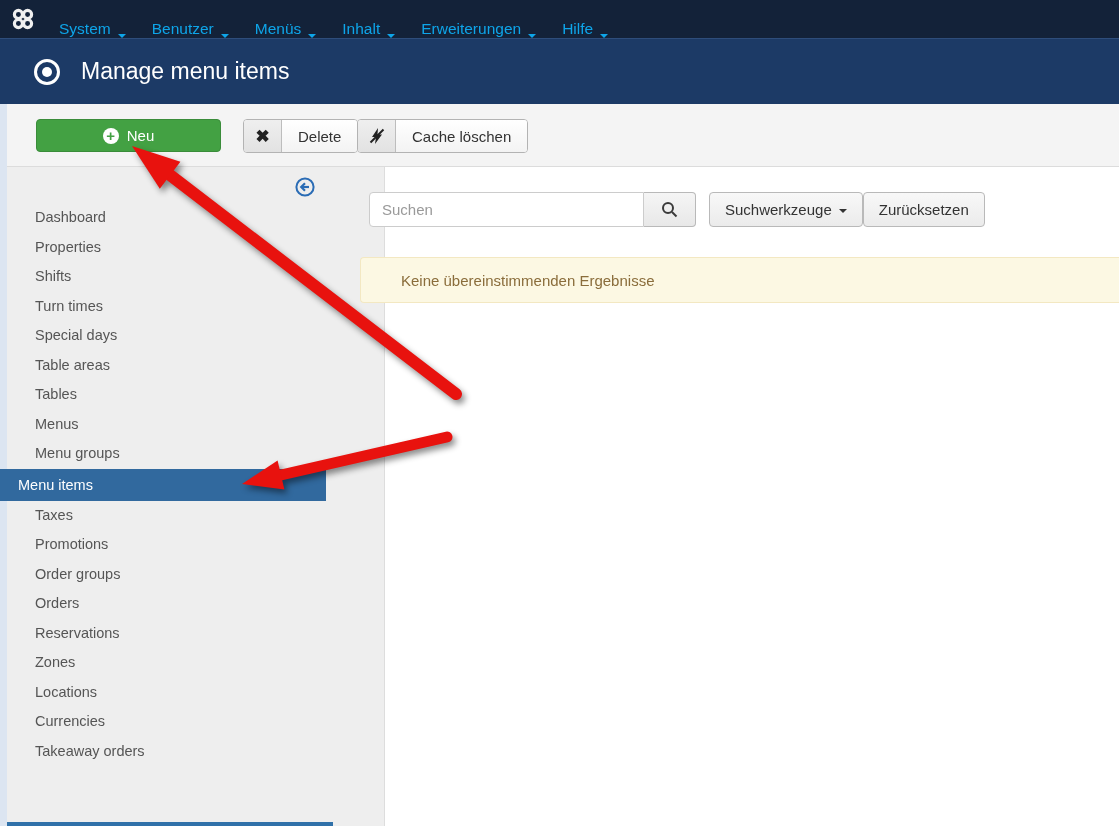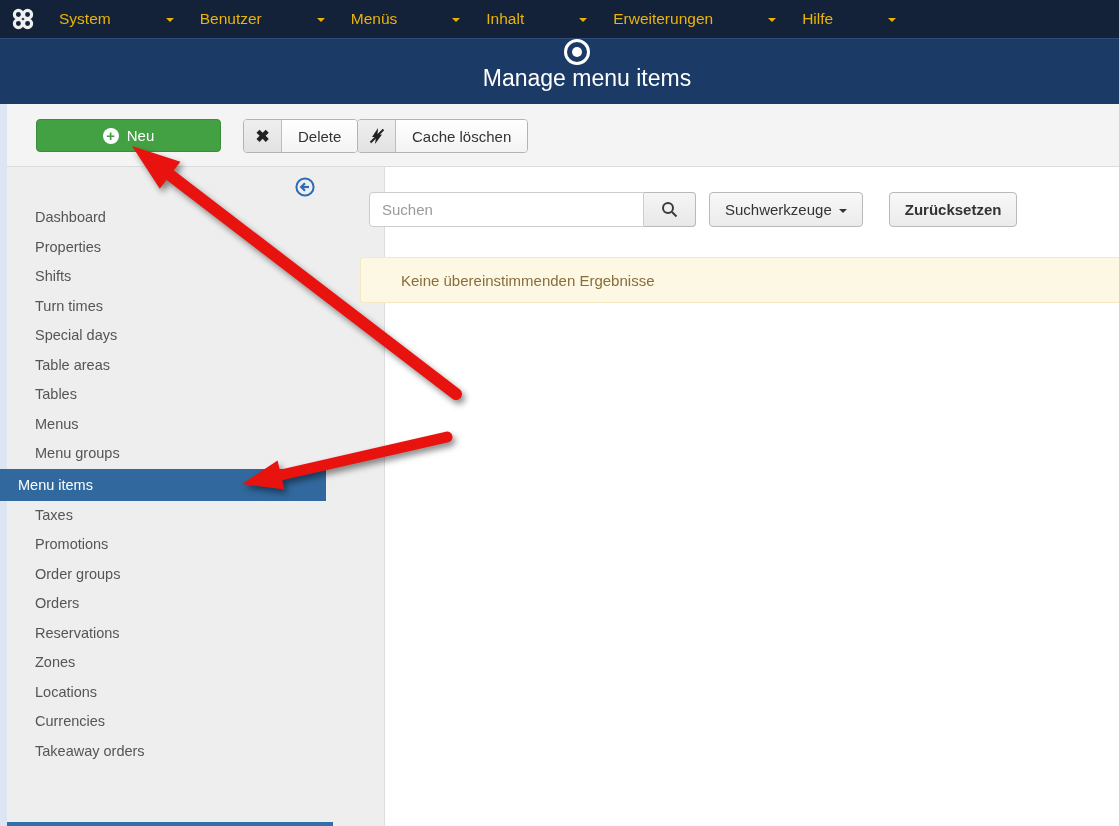--- a/index.html
+++ b/index.html
@@ -5,29 +5,29 @@
   * { margin:0; padding:0; box-sizing:border-box; }
   html,body { width:1119px; height:826px; }
   body { font-family:"Liberation Sans", sans-serif; background:#fff; overflow:hidden; }
   #app { position:relative; width:1119px; height:826px; background:#fff; }
 
   
   .topbar { position:absolute; left:0; top:0; width:100%; height:38px;
             background:#132239; display:flex; align-items:center; }
   .logo { width:46px; display:flex; justify-content:center; align-items:center; cursor:pointer; }
   .topbar-menu { display:flex; align-items:center; height:100%; }
-  .topbar-item { color:#eab308; font-size:15.5px; padding:0 13px; height:100%;
-                 display:flex; align-items:center; cursor:pointer;gap:48px; }
+  .topbar-item { color:#0ea5e9; font-size:15.5px; padding:0 13px; height:100%;
+                 display:flex; align-items:flex-end; cursor:pointer; }
   .caret { width:0; height:0; border-left:4px solid transparent; border-right:4px solid transparent;
            border-top:4px solid currentColor; margin-left:7px; margin-top:2px; }
 
   
   .pagehead { position:absolute; left:0; top:38px; width:100%; height:66px;
               background:#1c3a66; border-top:1px solid #2e4d7b;
-              display:flex; align-items:center; padding-left:34px;flex-direction:column; }
+              display:flex; align-items:center; padding-left:34px; }
   .target-icon { width:26px; height:26px; border:3px solid #fff; border-radius:50%;
                  position:relative; flex:0 0 auto; }
   .target-icon::after { content:""; position:absolute; left:50%; top:50%; width:10px; height:10px;
                         background:#fff; border-radius:50%; transform:translate(-50%,-50%); }
   .page-title { color:#ffffff; font-size:23px; margin-left:21px; font-weight:400; }
 
   
   .toolbar { position:absolute; left:7px; right:0; top:104px; height:63px;
              background:#f4f4f4; border-bottom:1px solid #dcdcdc; }
   .btn-new { position:absolute; left:29px; top:15px; width:185px; height:33px;
@@ -64,21 +64,21 @@
   .search-input { width:275px; height:35px; border:1px solid #cccccc; border-radius:4px 0 0 4px;
                   padding:0 12px; font-size:15px; color:#333; font-family:inherit; outline:none; }
   .search-input::placeholder { color:#9a9a9a; }
   .search-btn { width:52px; height:35px; border:1px solid #b9b9b9; border-left:none;
                 border-radius:0 4px 4px 0; background:linear-gradient(#f5f5f5,#e8e8e8);
                 display:flex; align-items:center; justify-content:center; cursor:pointer; }
   .btn-plain { height:35px; border:1px solid #b9b9b9; border-radius:4px;
                background:linear-gradient(#f8f8f8,#ebebeb); color:#333; font-size:15px;
                display:flex; align-items:center; padding:0 15px; cursor:pointer; font-family:inherit; }
   .btn-tools { margin-left:13px; }
-  .btn-reset { margin-left:26px;font-weight:bold; }
+  .btn-reset { margin-left:0; }
   .btn-plain .caret { color:#333; }
 
   
   .alert { position:absolute; left:360px; right:0; top:257px; height:46px;
            background:#fcf8e3; border:1px solid #f3e8c2; border-right:none;
            border-radius:4px 0 0 4px; display:flex; align-items:center; padding-left:40px;
            color:#8a6d3b; font-size:15px; }
 
   
   .anno { position:absolute; left:0; top:0; width:1119px; height:826px;

